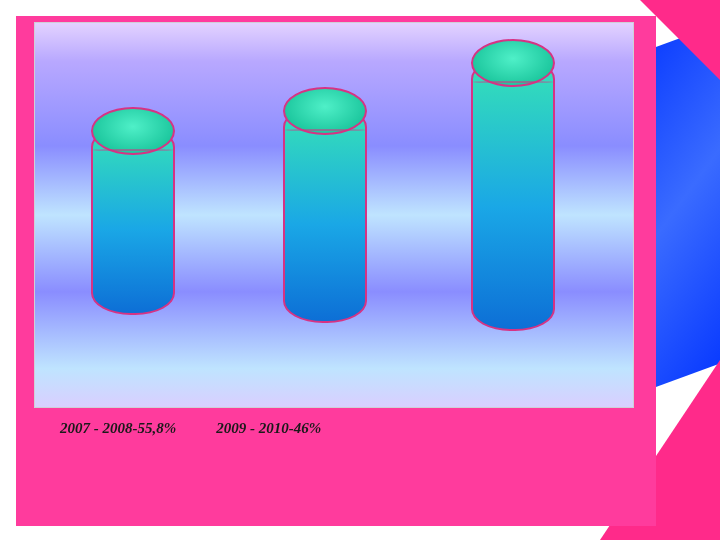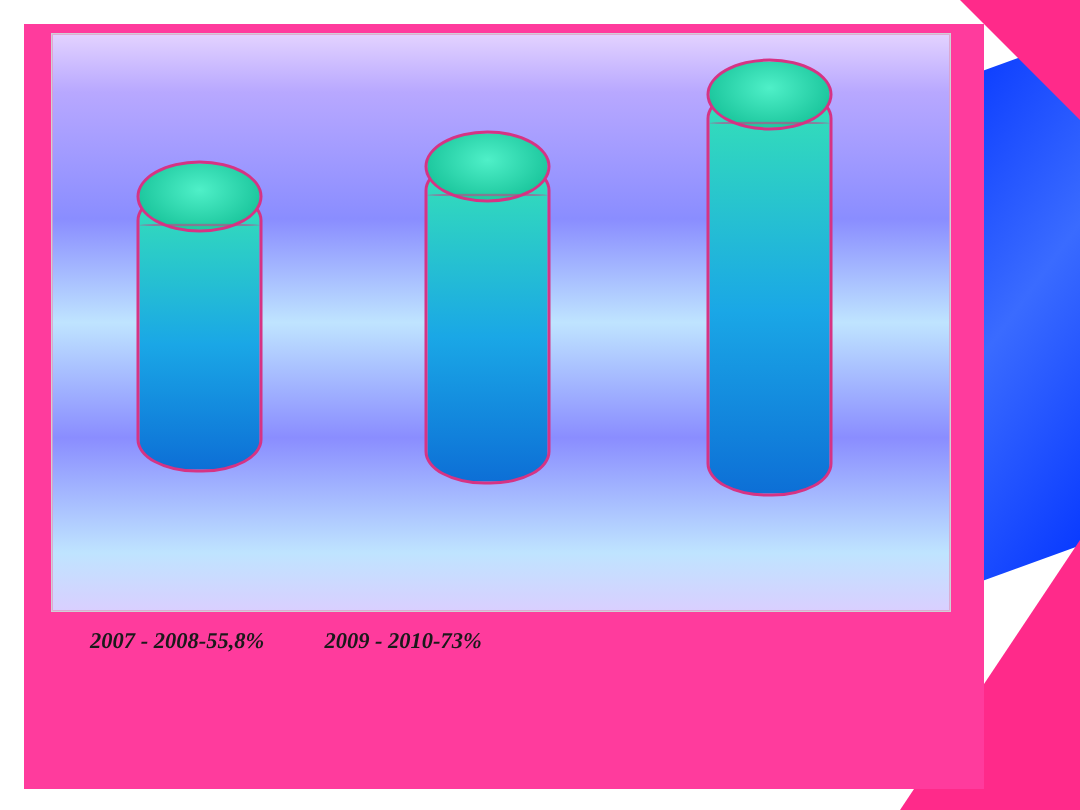--- a/index.html
+++ b/index.html
@@ -50,17 +50,17 @@
         <div class="cap"></div>
       </div>
 
       <div class="cyl" style="left:436px;top:34px;height:270px;">
         <div class="cap"></div>
       </div>
     </div>
 
     <div class="labels">
       <span class="lbl0">2007 - 2008-55,8%</span>
-      <span class="lbl2">2009 - 2010-73%</span>
+      <span class="lbl2">2009 - 2010-46%</span>
     </div>
 
   </div>
 </div>
 
 </body></html>

